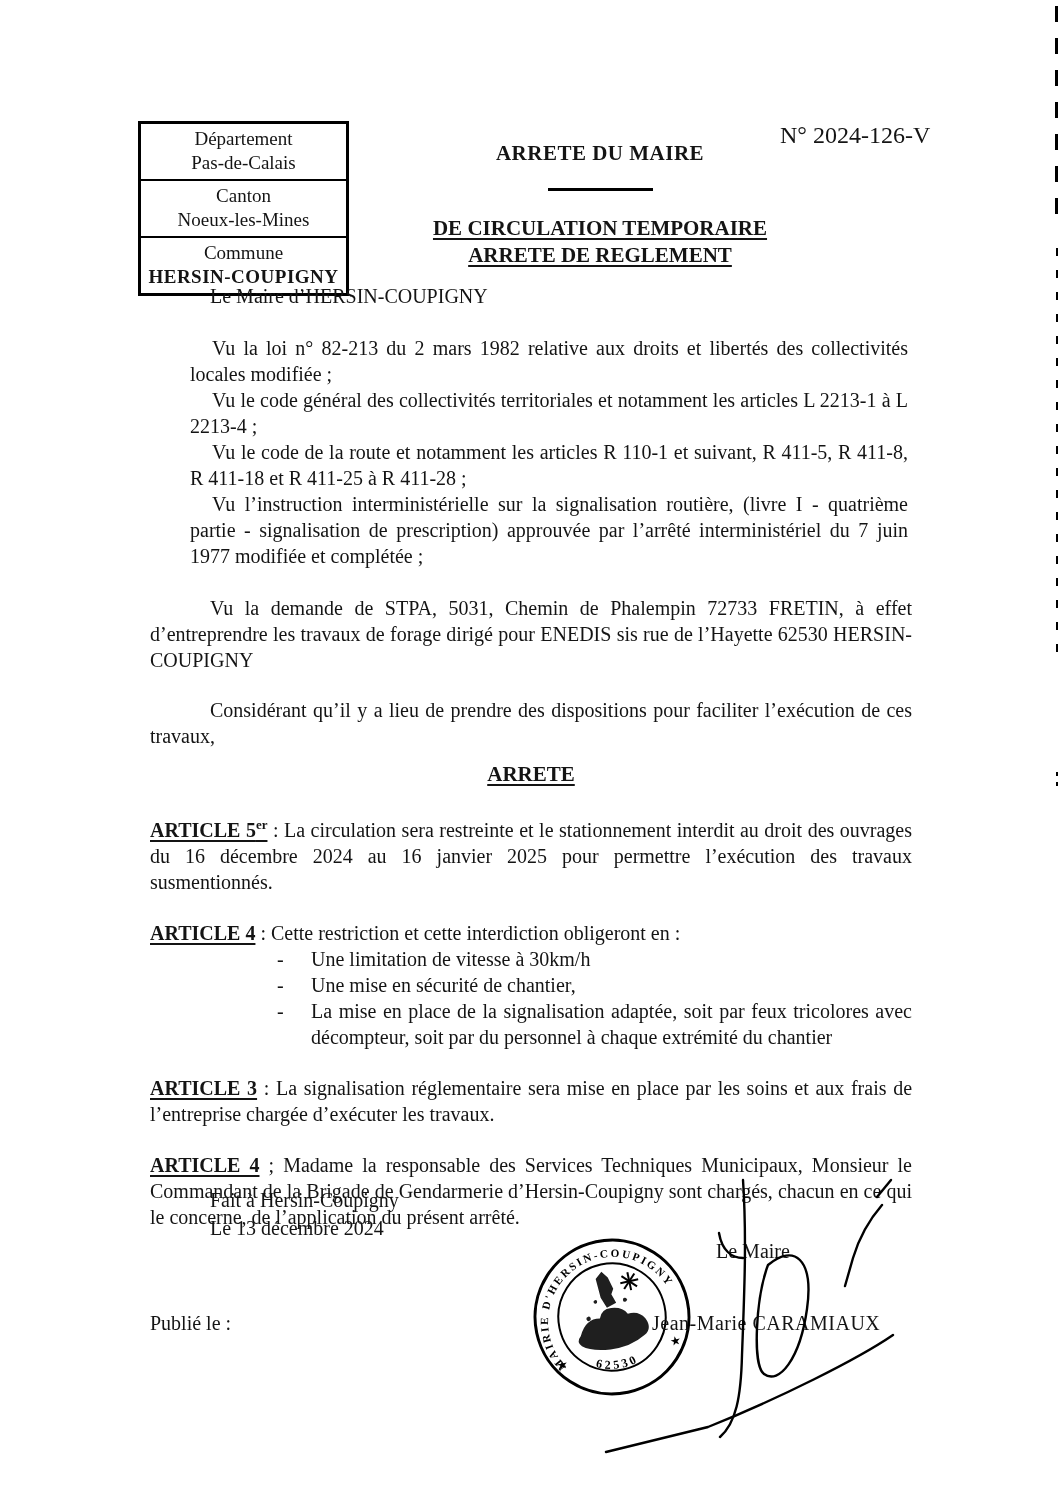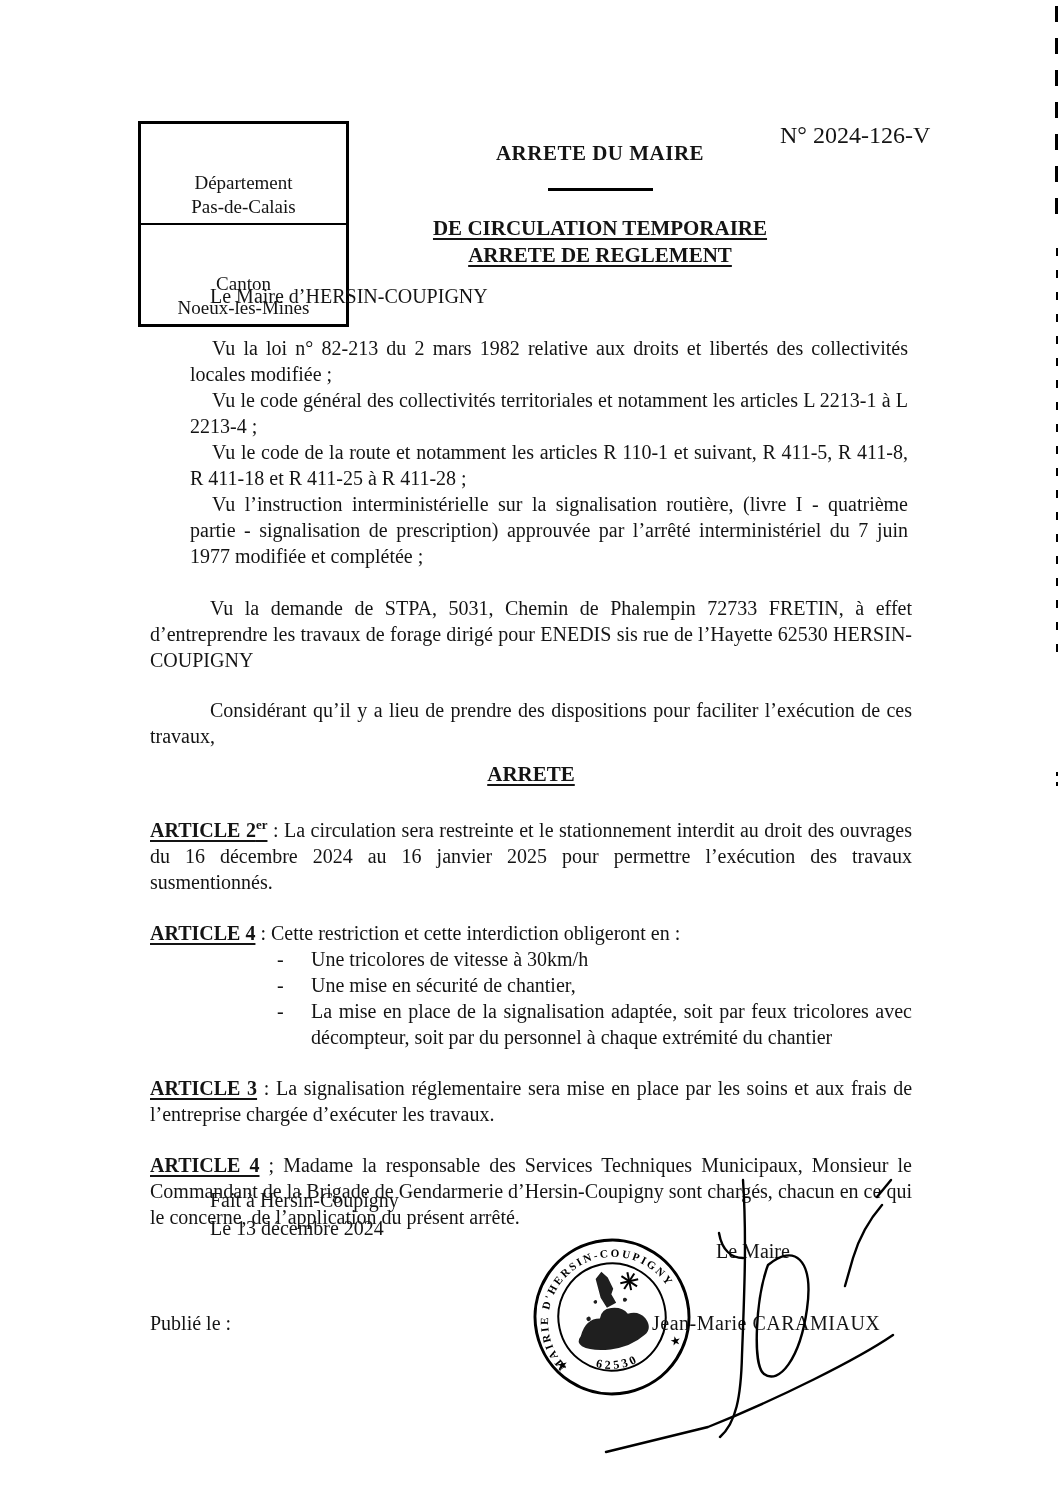--- a/index.html
+++ b/index.html
@@ -21,21 +21,21 @@
   .edge-seg.s3{left:1056px;top:772px;width:2px;height:18px;background:repeating-linear-gradient(180deg,#000 0 4px,transparent 4px 10px);}
 
   .doc-number{position:absolute;left:780px;top:122px;font-size:24px;}
 
   
   .header-box{
     position:absolute;left:138px;top:121px;width:205px;
     border:3px solid #000;
     text-align:center;font-size:19px;line-height:24px;
   }
-  .hb-cell{padding:3px 2px 4px;border-bottom:2px solid #000;margin-top:44px;}
+  .hb-cell{padding:3px 2px 4px;border-bottom:2px solid #000;}
   .hb-cell:last-child{border-bottom:none;}
   .hb-bold{font-weight:bold;letter-spacing:.5px;}
 
   
   .title-block{position:absolute;left:420px;top:140px;width:360px;text-align:center;}
   .main-title{font-weight:bold;font-size:21px;letter-spacing:.5px;}
   .title-rule{width:105px;height:3px;background:#000;margin:22px auto 24px;}
   .subtitle{font-weight:bold;font-size:21px;line-height:27px;}
   .u{text-decoration:underline;text-decoration-thickness:2px;text-underline-offset:3px;}
 
@@ -78,20 +78,24 @@
 
   <div class="header-box">
     <div class="hb-cell">
       <div>Département</div>
       <div>Pas-de-Calais</div>
     </div>
     <div class="hb-cell">
       <div>Canton</div>
       <div>Noeux-les-Mines</div>
     </div>
+    <div class="hb-cell">
+      <div>Commune</div>
+      <div class="hb-bold">HERSIN-COUPIGNY</div>
+    </div>
   </div>
 
   <div class="title-block">
     <div class="main-title">ARRETE DU MAIRE</div>
     <div class="title-rule"></div>
     <div class="subtitle">
       <div class="u">DE CIRCULATION TEMPORAIRE</div>
       <div class="u">ARRETE DE REGLEMENT</div>
     </div>
   </div>
@@ -107,27 +111,27 @@
     </div>
 
     <p class="demande">Vu la demande de STPA, 5031, Chemin de Phalempin 72733 FRETIN, à effet d’entreprendre les travaux de forage dirigé pour ENEDIS sis rue de l’Hayette 62530 HERSIN-COUPIGNY</p>
 
     <p class="considerant">Considérant qu’il y a lieu de prendre des dispositions pour faciliter l’exécution de ces travaux,</p>
 
     <div class="arrete-heading">
       <span class="u">ARRETE</span>
     </div>
 
-    <p class="article"><span class="art-label"><span>ARTICLE 2</span><sup>er</sup></span><span> : </span><span>La circulation sera restreinte et le stationnement interdit au droit des ouvrages du 16 décembre 2024 au 16 janvier 2025 pour permettre l’exécution des travaux susmentionnés.</span></p>
+    <p class="article"><span class="art-label"><span>ARTICLE 5</span><sup>er</sup></span><span> : </span><span>La circulation sera restreinte et le stationnement interdit au droit des ouvrages du 16 décembre 2024 au 16 janvier 2025 pour permettre l’exécution des travaux susmentionnés.</span></p>
 
     <p class="article"><span class="art-label">ARTICLE 4</span><span> : </span><span>Cette restriction et cette interdiction obligeront en :</span></p>
     <div class="bullets">
       <div class="bullet">
         <span class="dash">-</span>
-        <span class="btxt">Une tricolores de vitesse à 30km/h</span>
+        <span class="btxt">Une limitation de vitesse à 30km/h</span>
       </div>
       <div class="bullet">
         <span class="dash">-</span>
         <span class="btxt">Une mise en sécurité de chantier,</span>
       </div>
       <div class="bullet">
         <span class="dash">-</span>
         <span class="btxt">La mise en place de la signalisation adaptée, soit par feux tricolores avec décompteur, soit par du personnel à chaque extrémité du chantier</span>
       </div>
     </div>

